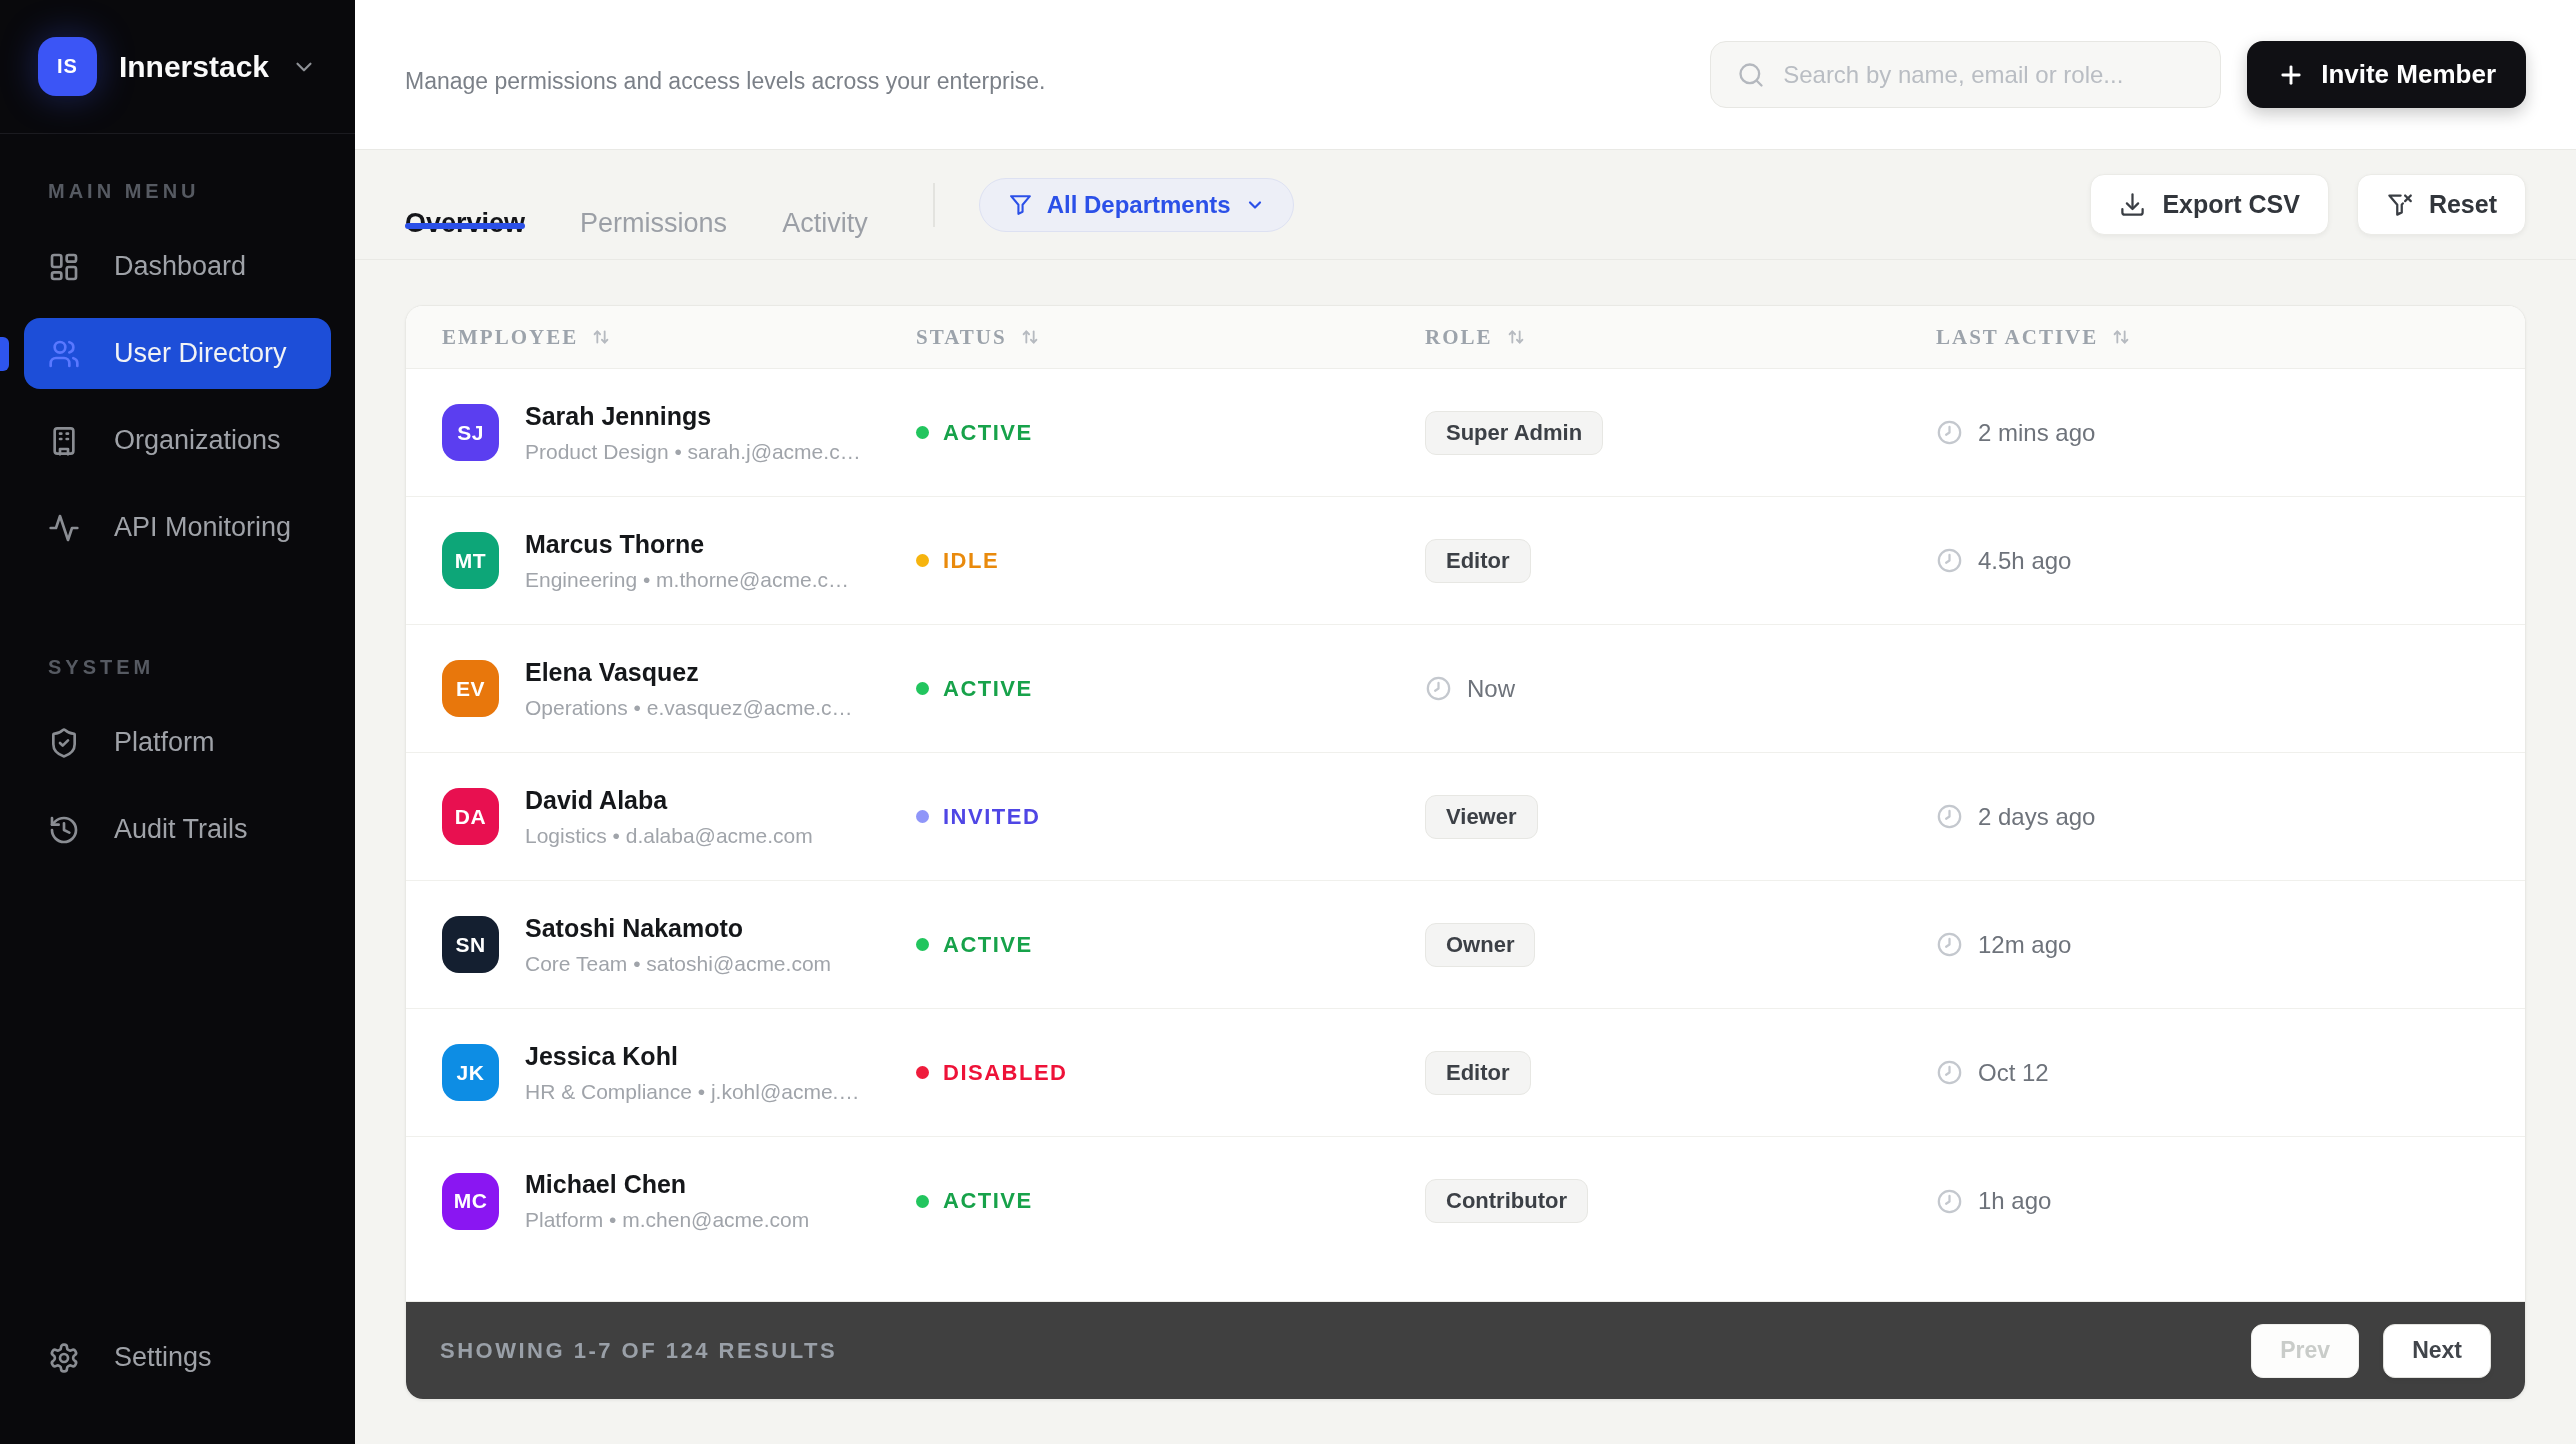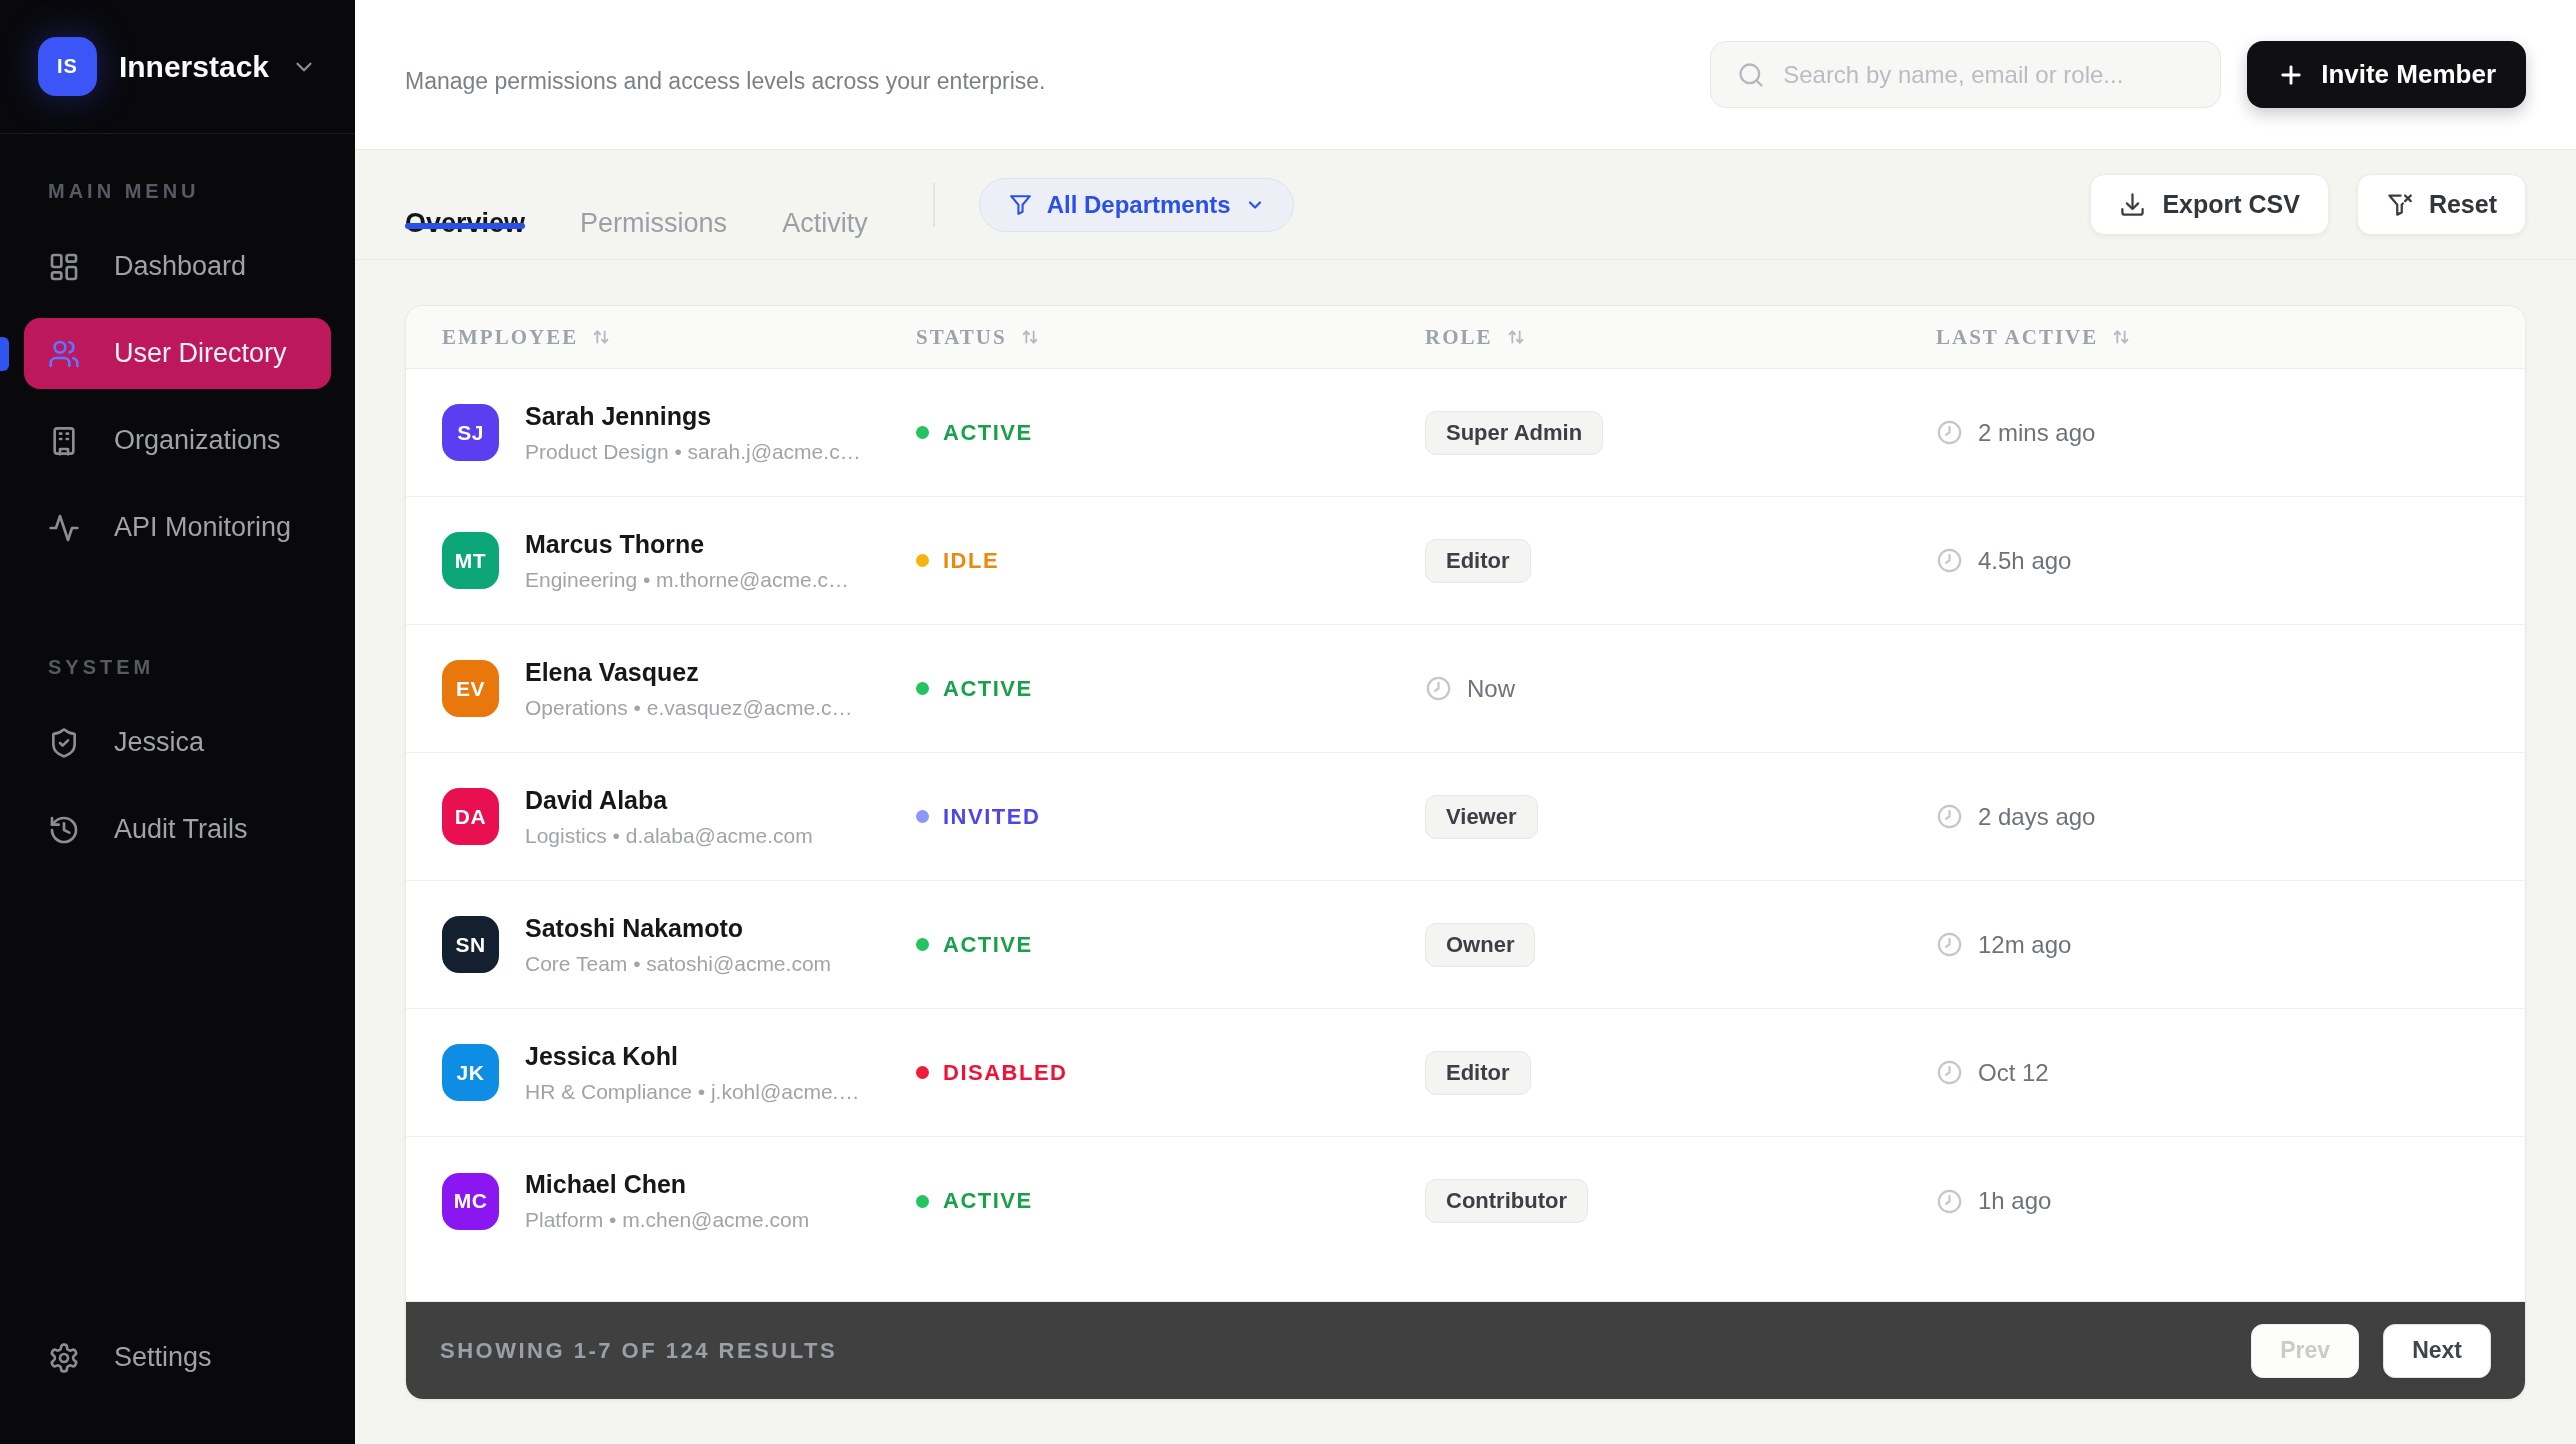--- a/index.html
+++ b/index.html
@@ -35,21 +35,21 @@
     color:#565a62; font-size:20px; font-weight:700; letter-spacing:4px;
     padding:0 24px; margin-bottom:28px;
   }
   .nav-gap { height:77px; }
   .nav-item {
     position:relative; display:flex; align-items:center; gap:34px;
     height:71px; padding:0 24px; border-radius:16px; margin-bottom:16px;
     font-size:27px; color:#9fa2a8; cursor:pointer;
   }
   .nav-item .nav-icon { width:32px; height:32px; color:#8a8d93; flex-shrink:0; }
-  .nav-item.active { background:#be185d; color:#f2f3f5; }
+  .nav-item.active { background:#1d4ed8; color:#f2f3f5; }
   .nav-item.active .nav-icon { color:#5a78ff; }
   .nav-notch {
     position:absolute; left:-24px; top:50%; transform:translateY(-50%);
     width:9px; height:34px; border-radius:0 6px 6px 0; background:#2e55ef;
   }
   .side-footer { padding:0 24px 36px; }
 
   
   .main { flex:1; display:flex; flex-direction:column; }
 
@@ -274,21 +274,21 @@
           <use href="#i-activity"></use>
         </svg>
     <span class="nav-label">API Monitoring</span>
   </div>
       <div class="nav-gap"></div>
       <div class="nav-section-label">SYSTEM</div>
       <div class="nav-item">
     <svg class="ic nav-icon" viewBox="0 0 32 32" width="32" height="32">
           <use href="#i-shield"></use>
         </svg>
-    <span class="nav-label">Jessica</span>
+    <span class="nav-label">Platform</span>
   </div>
       <div class="nav-item">
     <svg class="ic nav-icon" viewBox="0 0 32 32" width="32" height="32">
           <use href="#i-history"></use>
         </svg>
     <span class="nav-label">Audit Trails</span>
   </div>
     </nav>
   <div class="side-footer" id="side-footer">
       <div class="nav-item">

